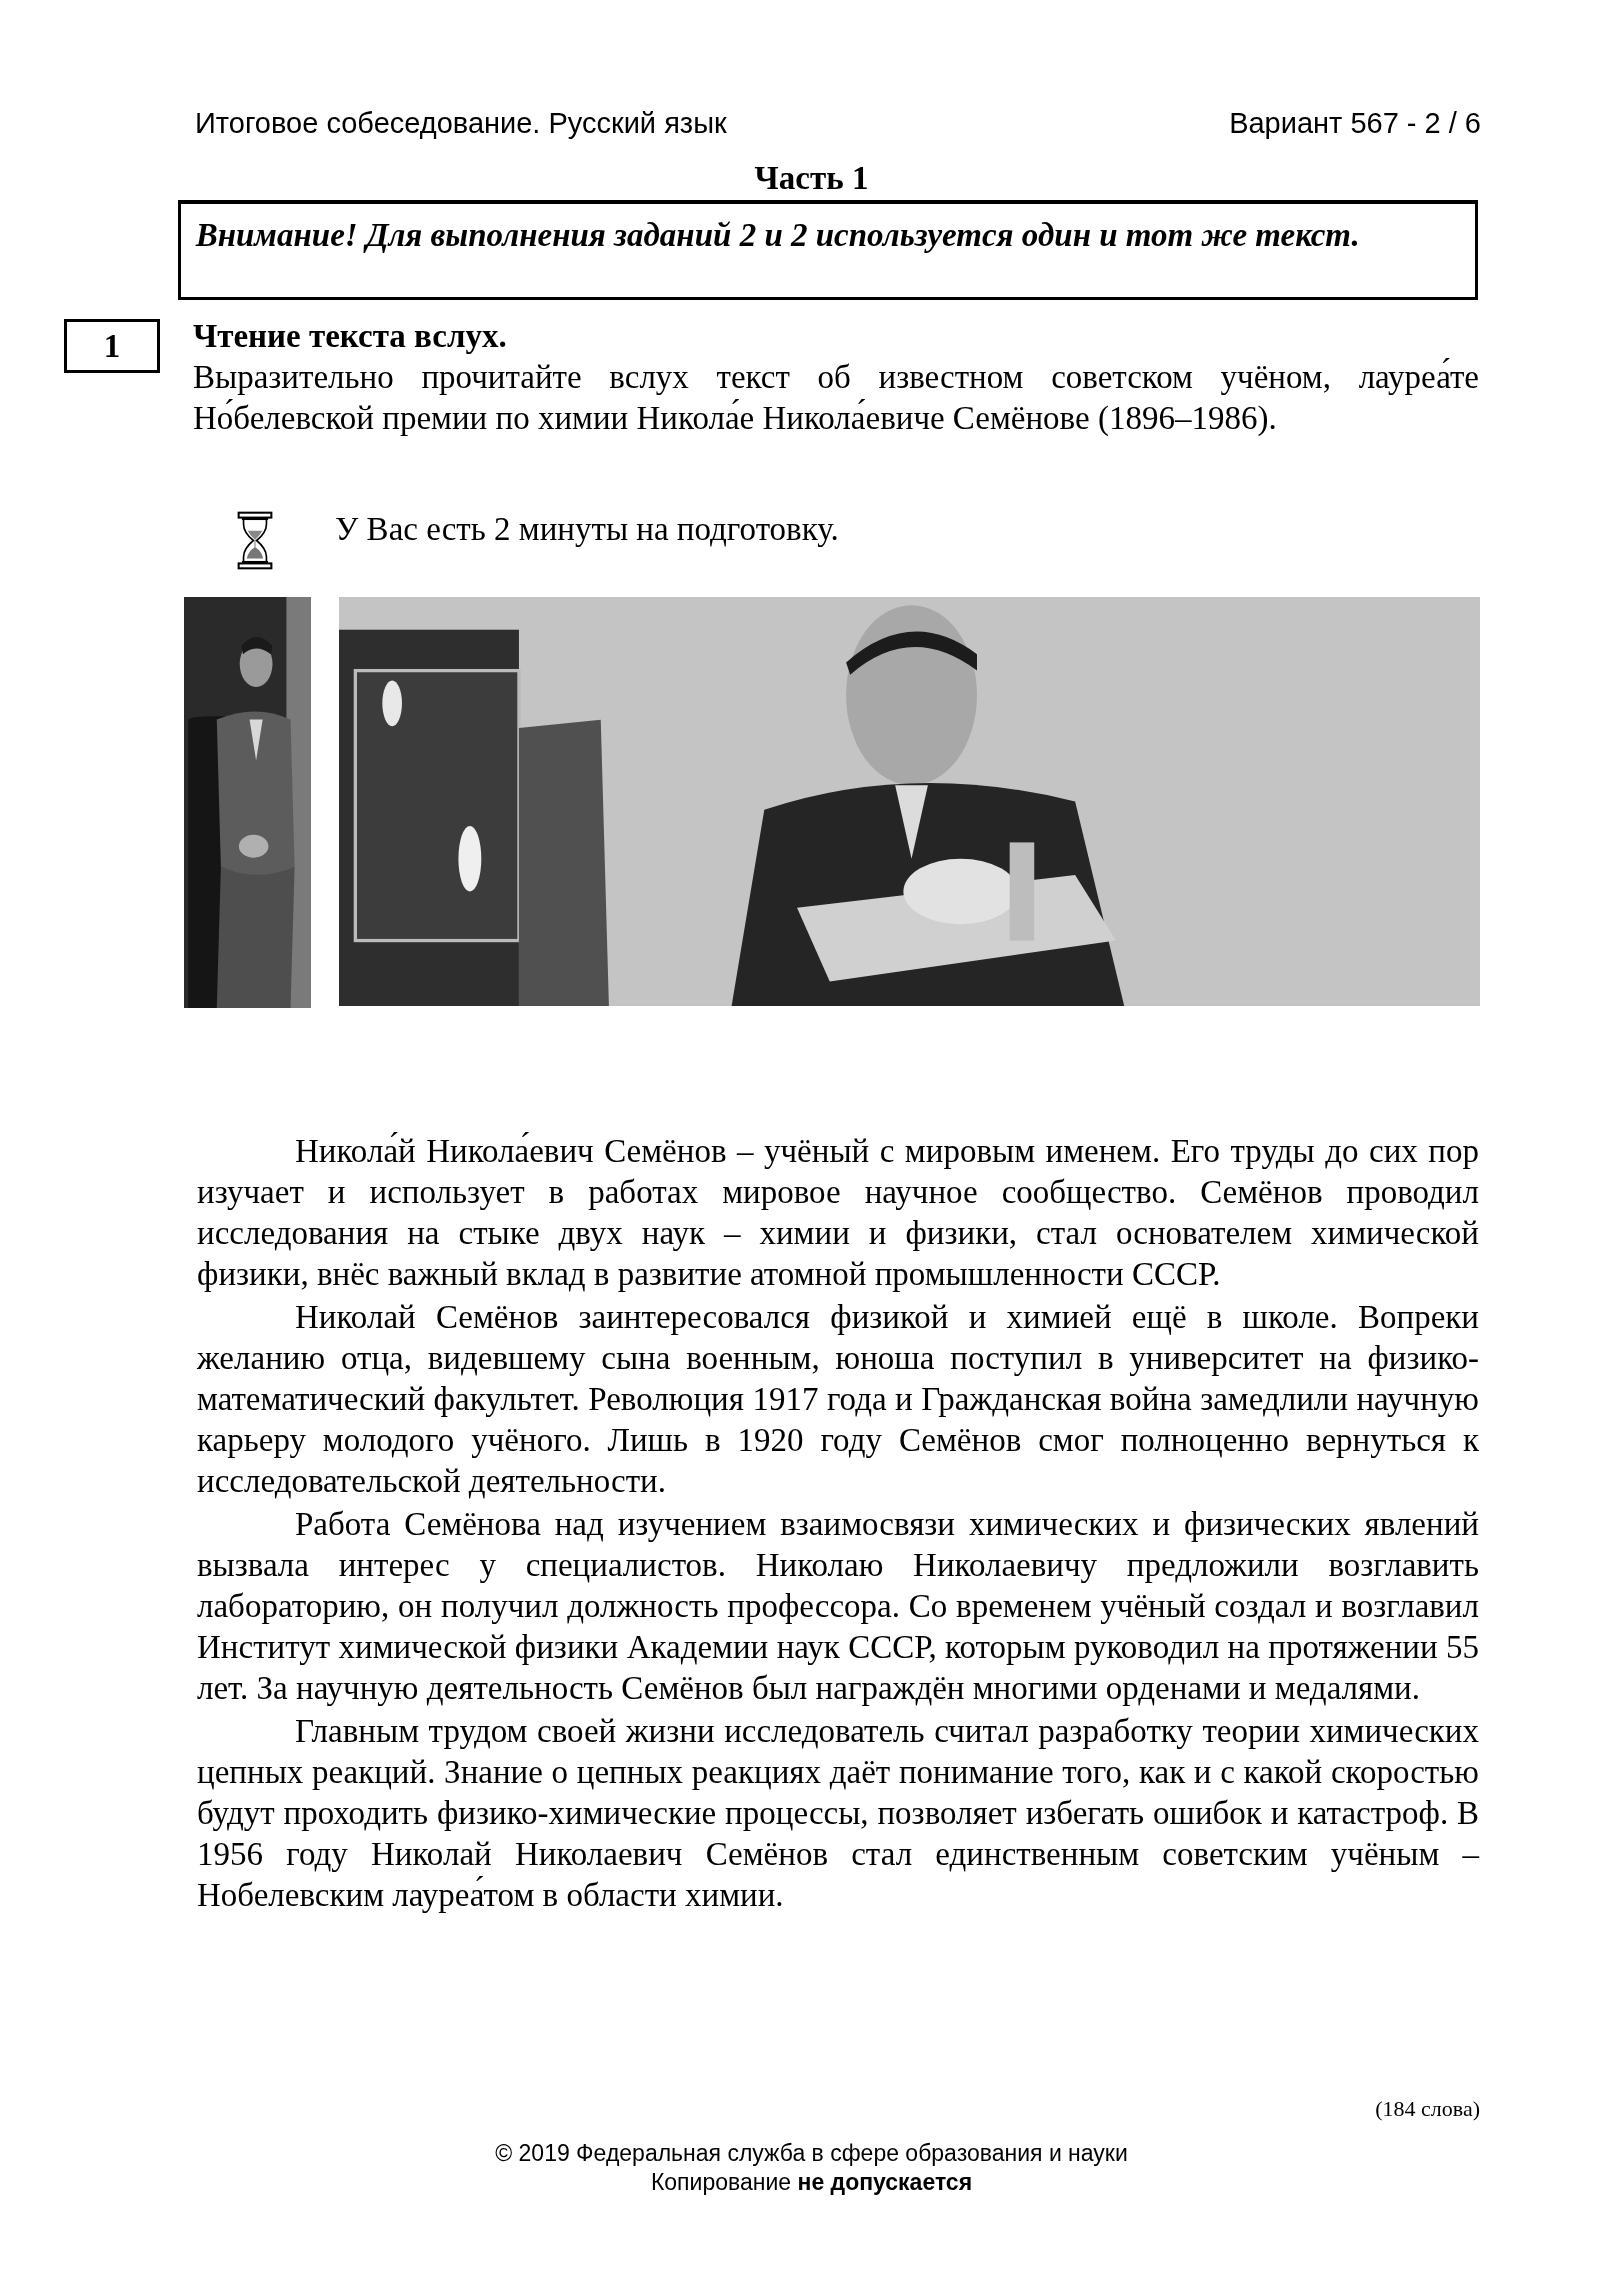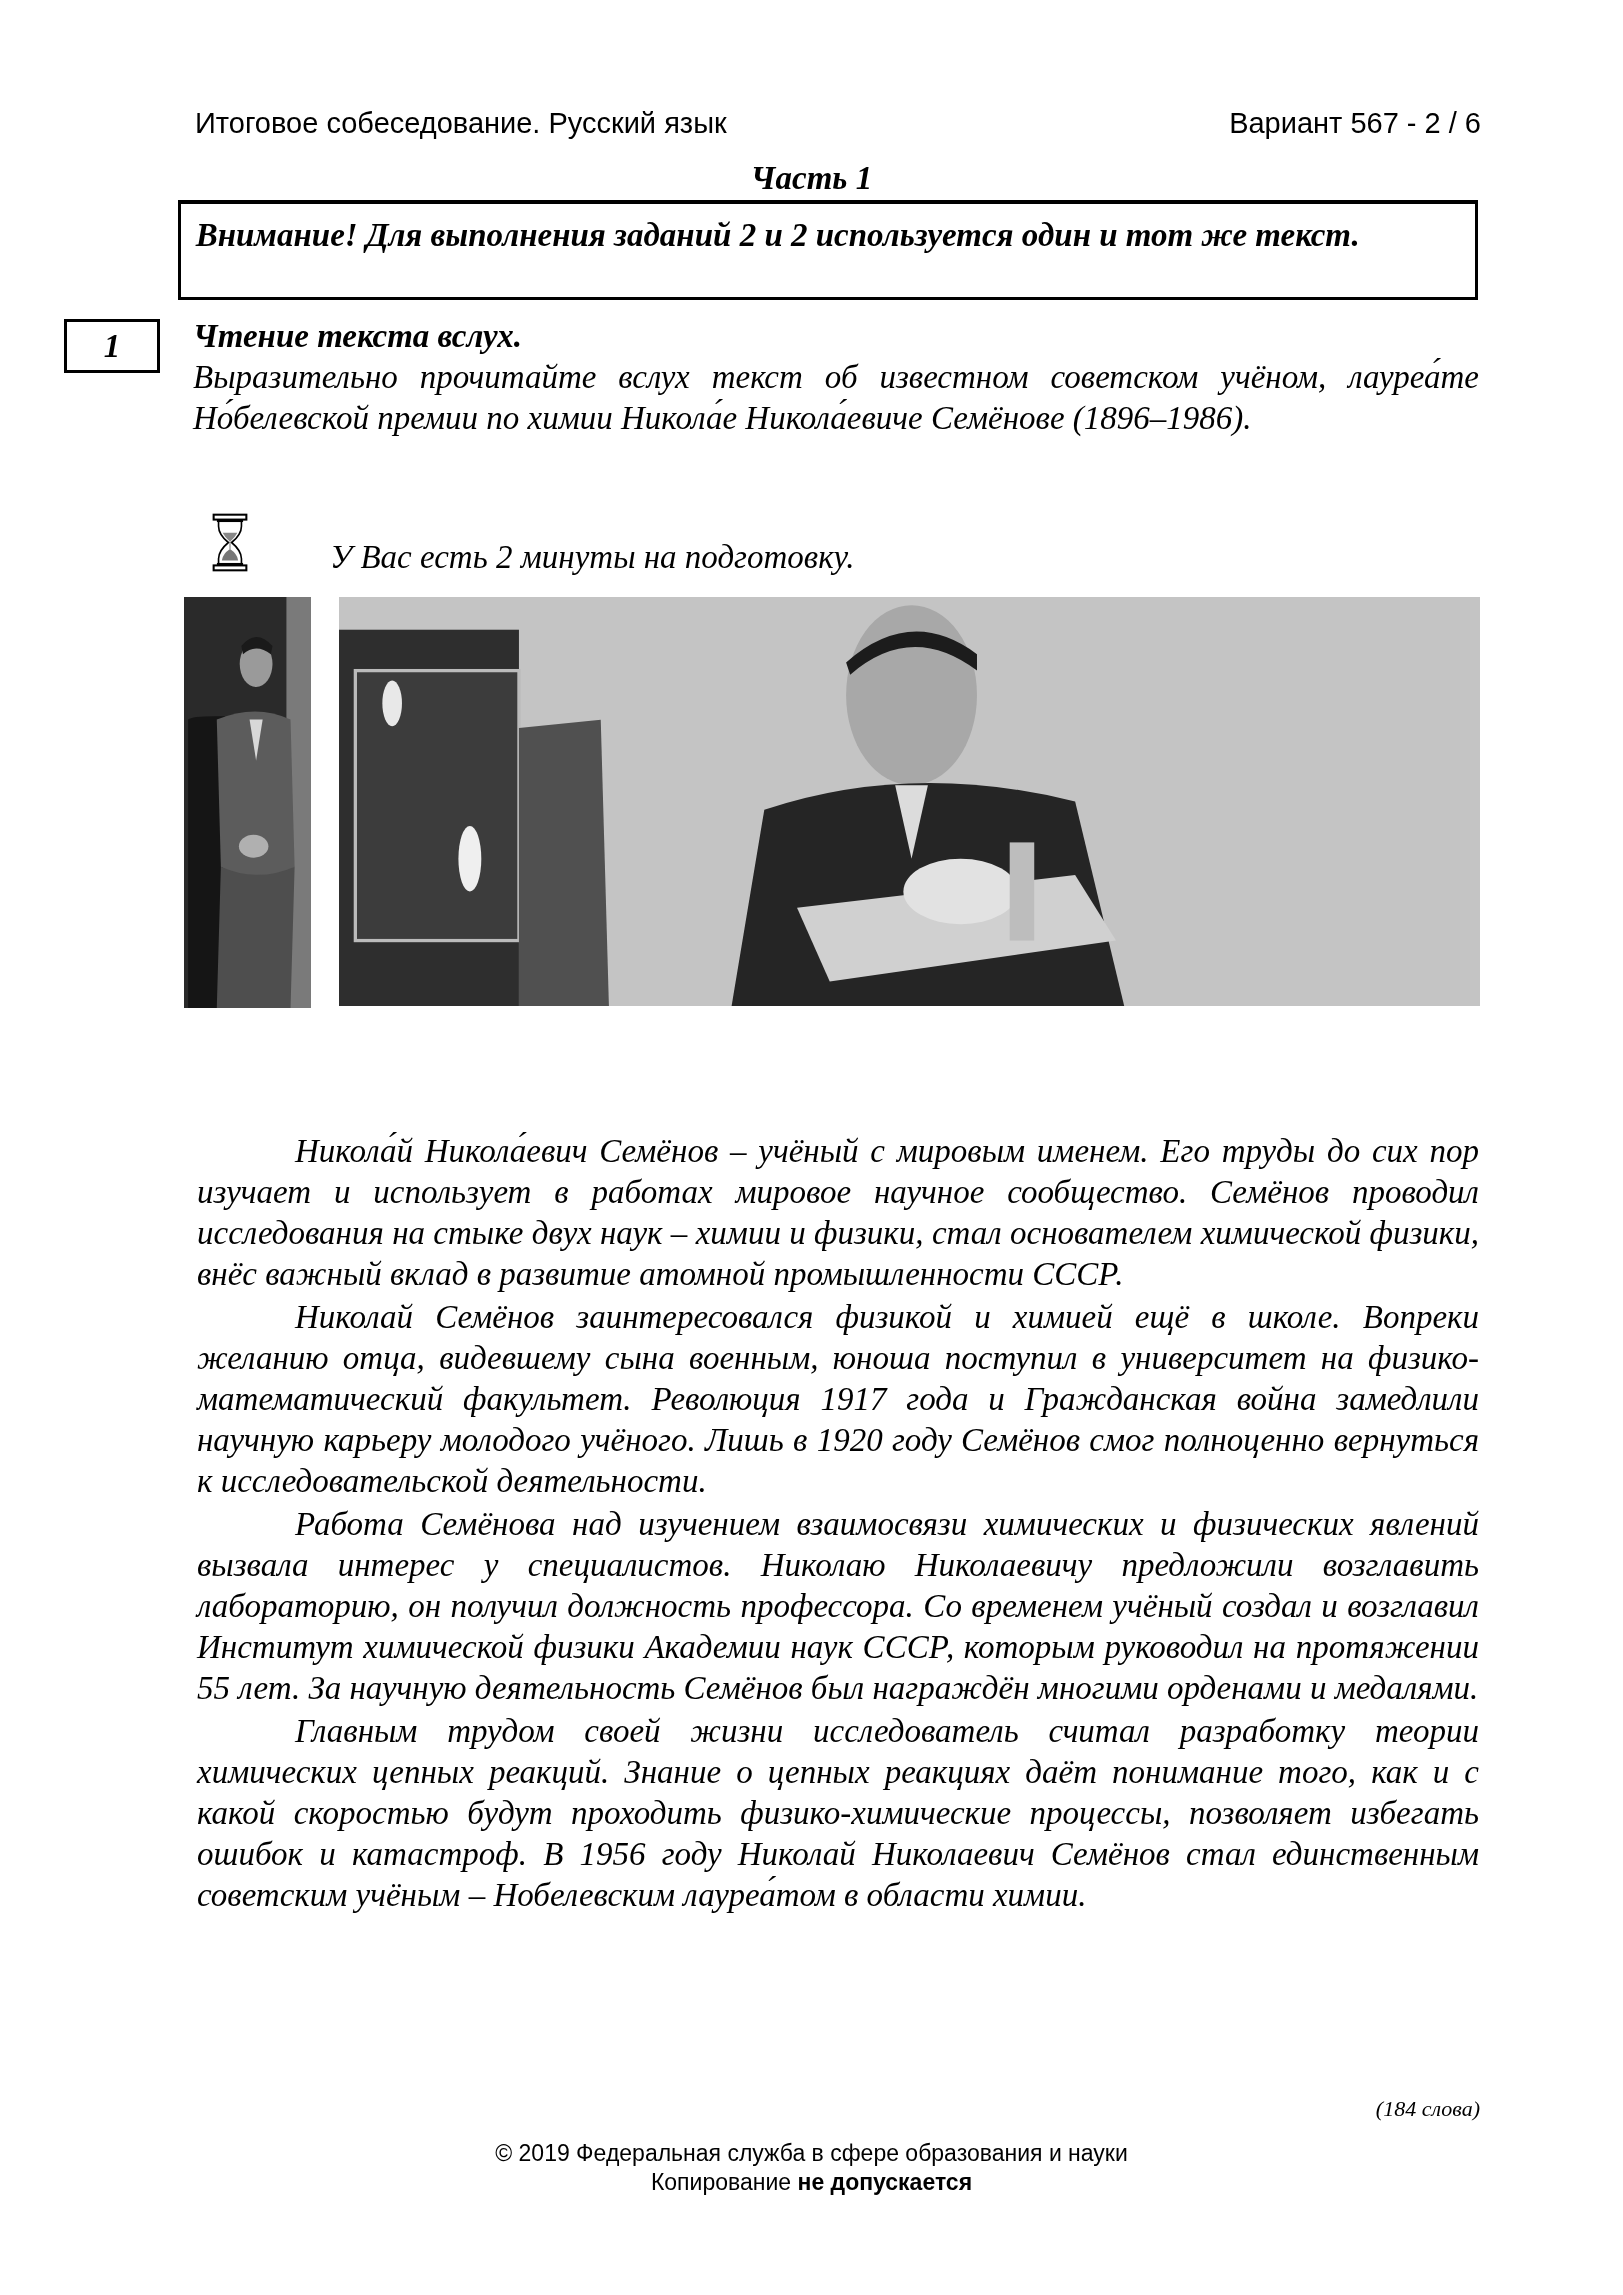--- a/index.html
+++ b/index.html
@@ -1,38 +1,38 @@
 <!DOCTYPE html>
 <html style="font-size:13px"><head>
 <meta charset="utf-8">
 <style>
   html, body { margin: 0; padding: 0; background: #ffffff; }
   body { width: 1623px; height: 2295px; position: relative; overflow: hidden; color: #000; }
   .sans { font-family: "Liberation Sans", sans-serif; }
-  .serif { font-family: "Liberation Serif", serif; font-style: italic; }
+  .serif { font-family: "Liberation Serif", serif; }
 
   .running-header { position: absolute; left: 195px; top: 105px; width: 1286px; height: 36px;
     display: flex; justify-content: space-between; align-items: center; font-size: 29px; gap: 48px; }
 
   .part-title { position: absolute; left: 0; width: 1623px; top: 160px; text-align: center;
     font-size: 33px; font-weight: bold; }
 
   .notice-box { position: absolute; left: 178px; top: 200px; width: 1300px; height: 100px;
     border: 3.3px solid #000; border-top-width: 4.1px; box-sizing: border-box; padding: 8.2px 13px 0 14.7px;
     font-size: 33px; font-weight: bold; font-style: italic; line-height: 47px; text-align: justify; }
 
   .task-number-box { position: absolute; left: 64px; top: 319px; width: 96px; height: 54px;
     border: 3.3px solid #000; box-sizing: border-box; display: flex; align-items: center; justify-content: center;
     font-size: 33px; font-weight: bold; }
 
   .task-block { position: absolute; left: 193px; top: 316px; width: 1286px; font-size: 33px; line-height: 41px; }
   .task-title { font-weight: bold; }
   .task-desc { text-align: justify; text-align-last: left; }
 
-  .prep-row { position: absolute; left: 212px; top: 511px; height: 65px; display: flex; align-items: flex-end; gap: 20px; }
+  .prep-row { position: absolute; left: 237px; top: 511px; height: 65px; display: flex; align-items: flex-start; }
   .hourglass { width: 36px; height: 59px; margin-right: 62px; }
   .prep-text { font-size: 33px; }
 
   .photo { position: absolute; overflow: hidden; }
   .photo-left { left: 184px; top: 597px; width: 127px; height: 411px;
     background: linear-gradient(90deg, #1f1f1f 0%, #3a3a3a 40%, #5a5a5a 80%, #8a8a8a 100%); }
   .photo-right { left: 339px; top: 597px; width: 1141px; height: 409px;
     background: linear-gradient(90deg, #3a3a3a 0%, #6a6a6a 20%, #cfcfcf 45%, #bdbdbd 70%, #a8a8a8 100%); }
   .photo svg { position: absolute; left: 0; top: 0; width: 100%; height: 100%; }
 

